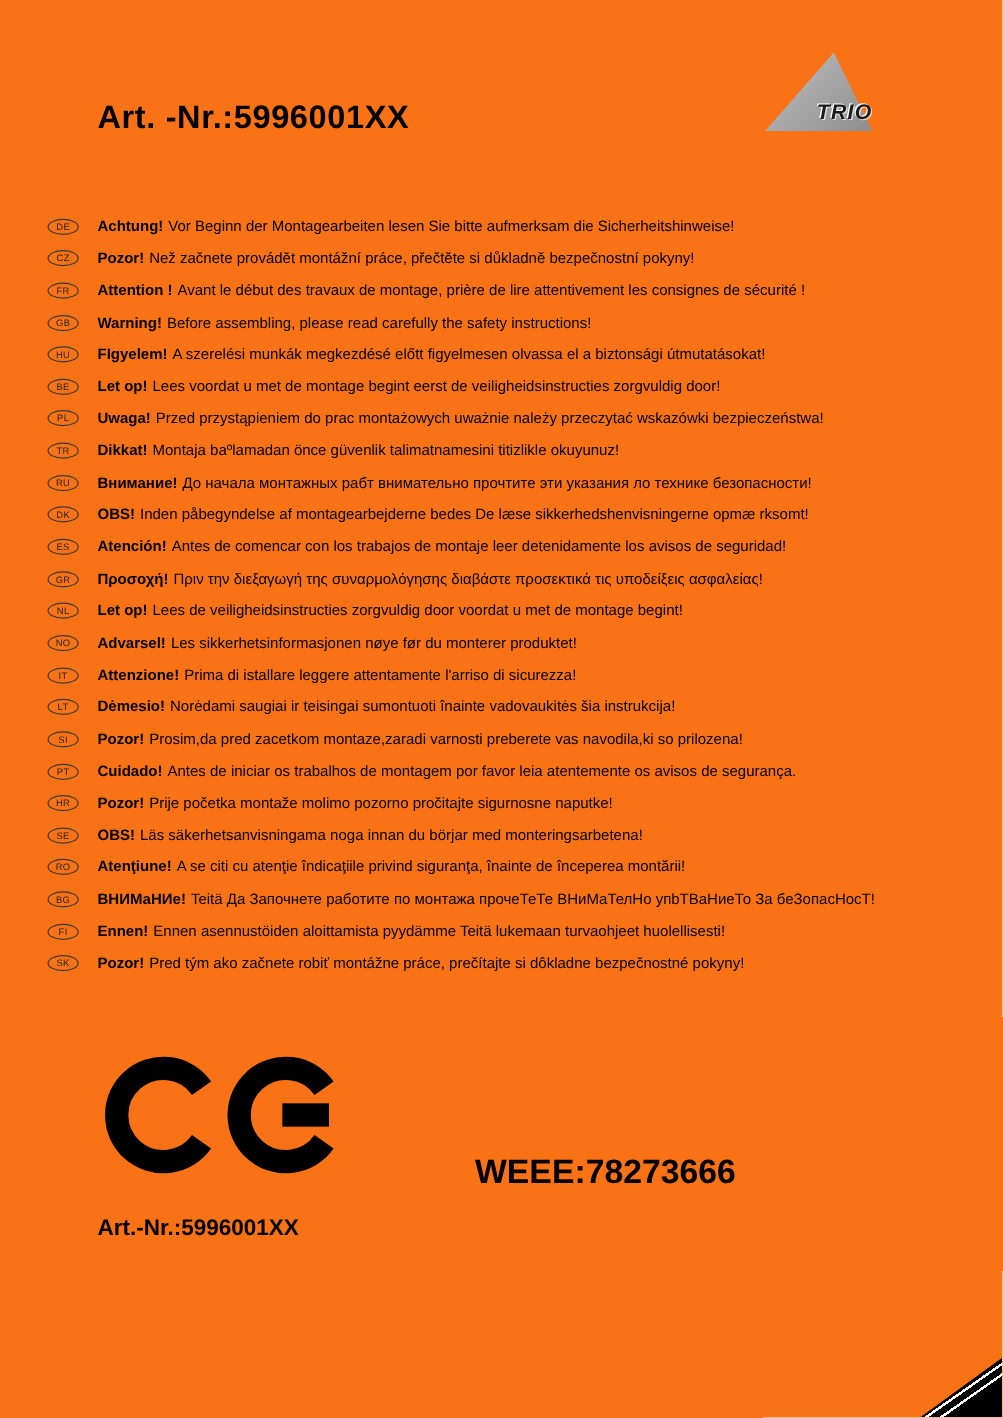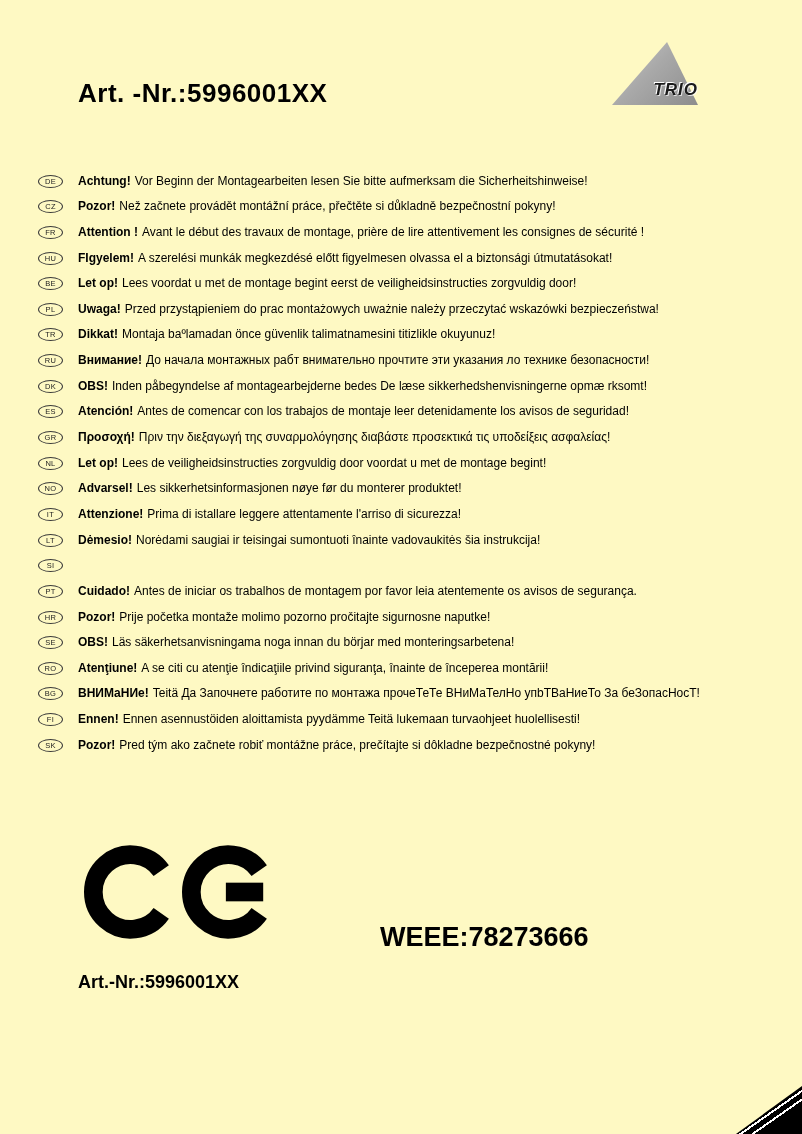--- a/index.html
+++ b/index.html
@@ -1,21 +1,21 @@
 <!DOCTYPE html>
 <html><head>
 <meta charset="utf-8">
 <style>
   * { margin:0; padding:0; box-sizing:border-box; }
   html,body { background:#ffffff; }
   .page {
     position:relative;
     width:802px; height:1134px;
     margin:0 auto;
-    background:#fef9c3;
+    background:#f97316;
     font-family:"Liberation Sans", sans-serif;
     color:#000;
     overflow:hidden;
   }
   .title {
     position:absolute; left:78px; top:78px;
     font-size:26px; font-weight:bold; letter-spacing:0.5px;
   }
   .logo { position:absolute; left:612px; top:42px; width:86px; height:63px; }
   .logo-triangle {
@@ -85,20 +85,28 @@
       <div class="warning-row">
       <div class="badge">
         <span>FR</span>
       </div>
       <div class="warning-text">
         <span class="lead">Attention !</span><span>Avant le début des travaux de montage, prière de lire attentivement les consignes de sécurité !</span>
       </div>
     </div>
       <div class="warning-row">
       <div class="badge">
+        <span>GB</span>
+      </div>
+      <div class="warning-text">
+        <span class="lead">Warning!</span><span>Before assembling, please read carefully the safety instructions!</span>
+      </div>
+    </div>
+      <div class="warning-row">
+      <div class="badge">
         <span>HU</span>
       </div>
       <div class="warning-text">
         <span class="lead">FIgyelem!</span><span>A szerelési munkák megkezdésé előtt figyelmesen olvassa el a biztonsági útmutatásokat!</span>
       </div>
     </div>
       <div class="warning-row">
       <div class="badge">
         <span>BE</span>
       </div>
@@ -182,20 +190,23 @@
       <div class="badge">
         <span>LT</span>
       </div>
       <div class="warning-text">
         <span class="lead">Dėmesio!</span><span>Norėdami saugiai ir teisingai sumontuoti înainte vadovaukitės šia instrukcija!</span>
       </div>
     </div>
       <div class="warning-row">
       <div class="badge">
         <span>SI</span>
+      </div>
+      <div class="warning-text">
+        <span class="lead">Pozor!</span><span>Prosim,da pred zacetkom montaze,zaradi varnosti preberete vas navodila,ki so prilozena!</span>
       </div>
     </div>
       <div class="warning-row">
       <div class="badge">
         <span>PT</span>
       </div>
       <div class="warning-text">
         <span class="lead">Cuidado!</span><span>Antes de iniciar os trabalhos de montagem por favor leia atentemente os avisos de segurança.</span>
       </div>
     </div>

